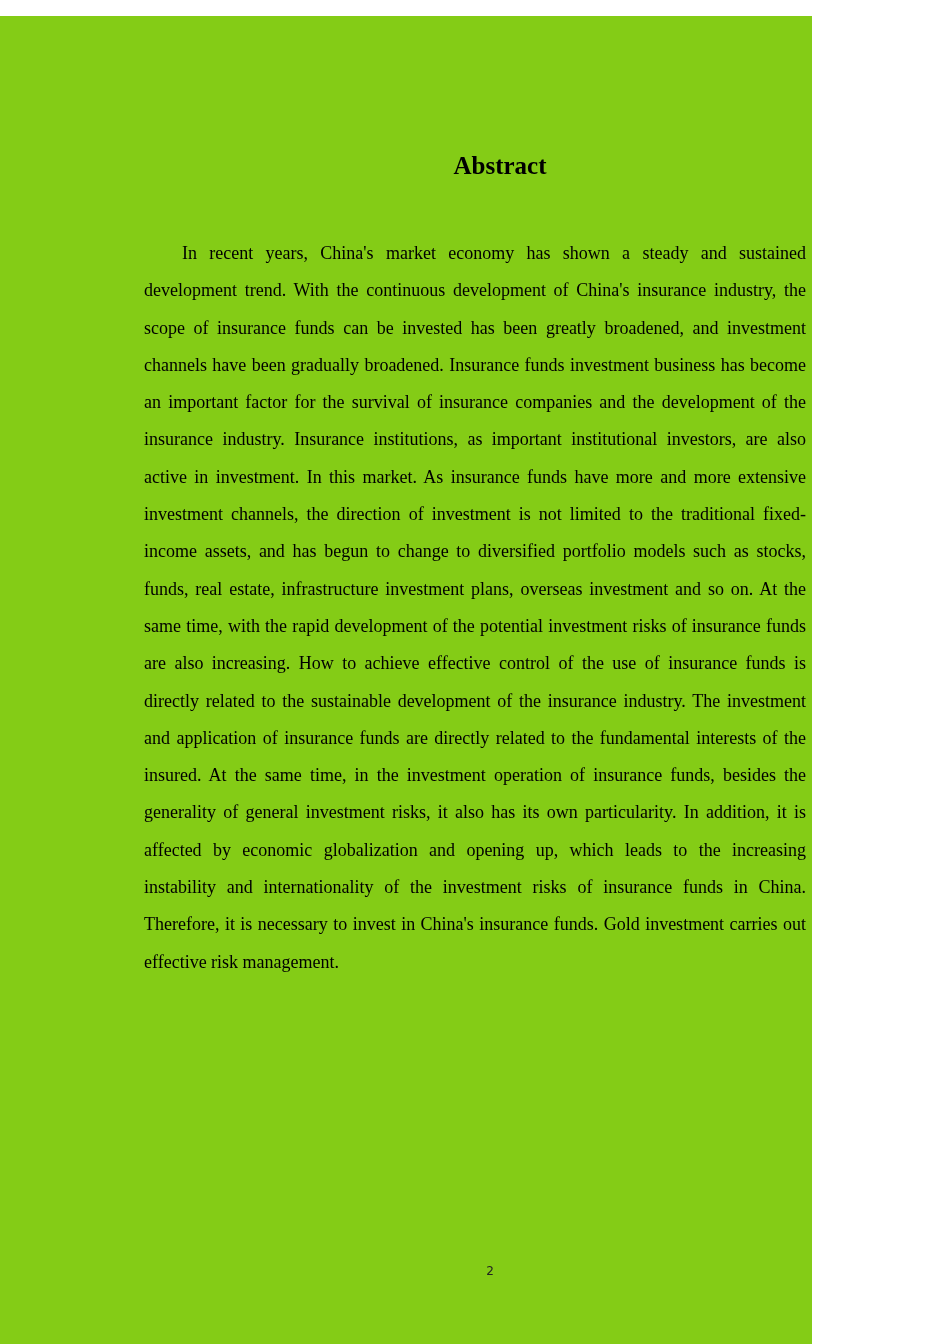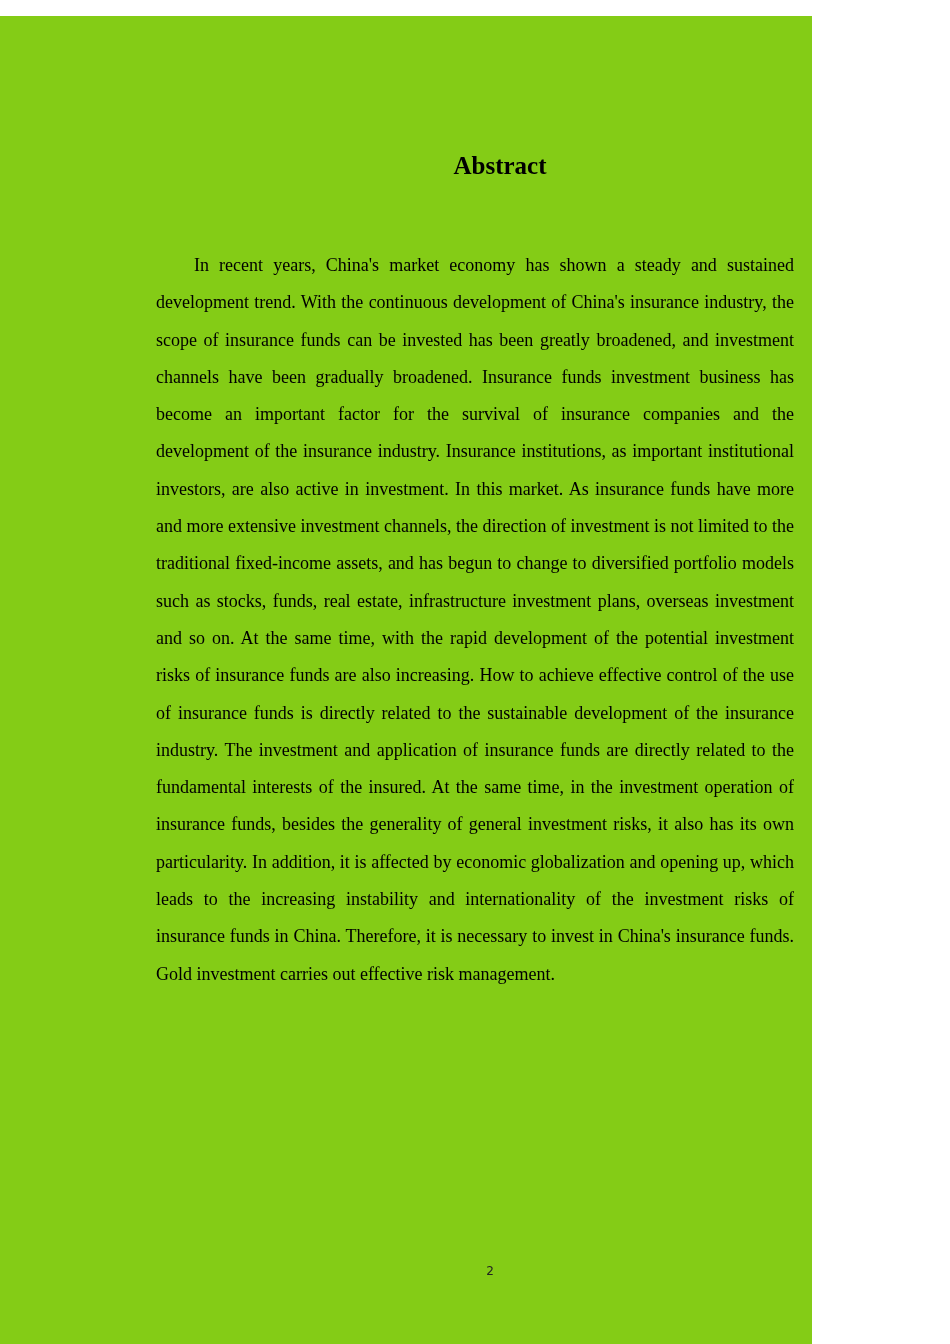--- a/index.html
+++ b/index.html
@@ -10,21 +10,21 @@
       text-align: center;
       font-family: "Liberation Serif", serif; font-weight: bold;
       font-size: 25px; color: #000; line-height: 32px;
     }
     .body {
       position: absolute; left: 144px; top: 219px; width: 662px;
       font-family: "Liberation Serif", serif; font-size: 18px;
       color: #000; line-height: 37.3px;
       text-align: justify;
     }
-    .body p { margin: 12px; text-indent: 38px; }
+    .body p { margin: 0; text-indent: 38px; }
     .keywords { margin: 0; text-indent: 38px; line-height: 36px; }
     .kw-label { font-weight: bold; }
     .page-number {
       position: absolute; left: 0; width: 980px; top: 1248px;
       text-align: center;
       font-family: "DejaVu Sans", sans-serif; font-size: 12px; color: #222;
     }
   </style>
 </head>
 <body>

